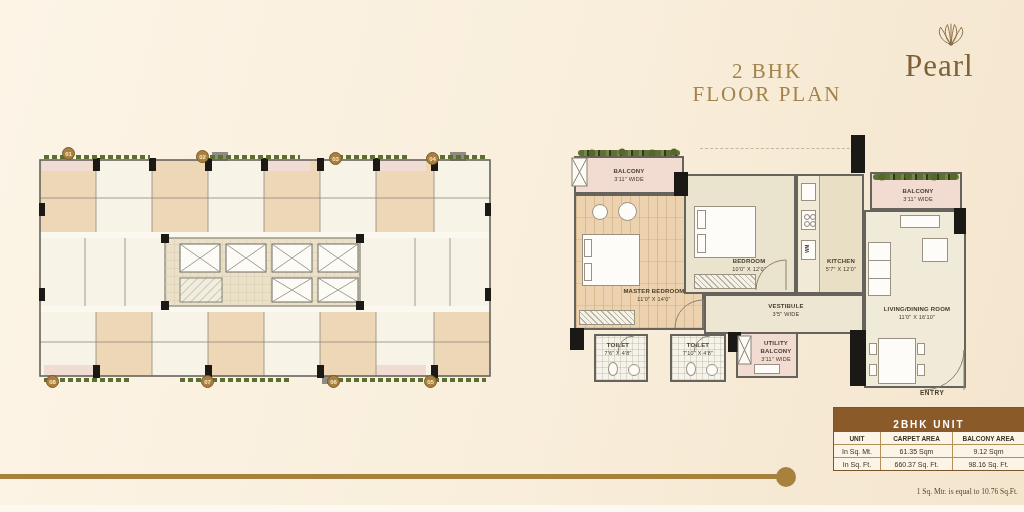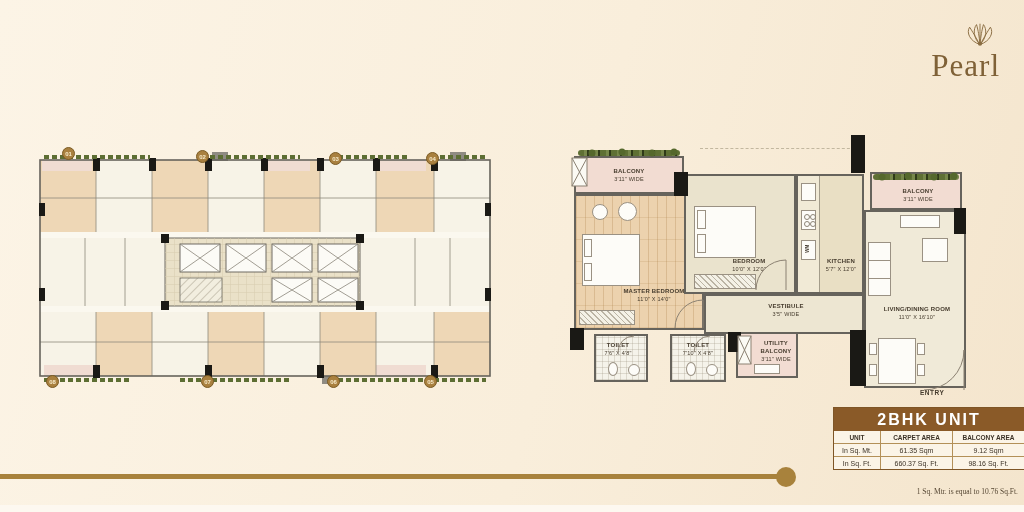--- a/index.html
+++ b/index.html
@@ -8,21 +8,21 @@
     font-family:"Liberation Sans",sans-serif}
   .abs{position:absolute}
 
   
   #main-title{left:27px;top:27px;font-family:"Liberation Serif",serif;font-size:20px;
     letter-spacing:2px;color:#b2915a;font-weight:600}
   #main-subtitle{left:48px;top:57px;font-family:"Liberation Serif",serif;font-size:12.5px;color:#352f27}
   #main-subtitle sup{font-size:8px}
   #bhk-title{left:672px;top:60px;width:190px;text-align:center;font-family:"Liberation Serif",serif;
     font-size:21px;letter-spacing:2px;color:#a3834c;line-height:1.08}
-  #brand{left:905px;top:22px;width:95px;text-align:right}
+  #brand{left:905px;top:22px;width:95px;text-align:left}
   #brand .brand-name{font-family:"Liberation Serif",serif;font-size:31px;color:#7f6137;letter-spacing:1px;line-height:1}
 
   
   #typical-plan{left:30px;top:148px;width:470px;height:240px}
   .unit-dot{position:absolute;width:13px;height:13px;border-radius:50%;background:#a9803f;
     border:1px solid #7b5b24;color:#f8ebcb;font:700 6px/13px "Liberation Sans",sans-serif;
     text-align:center;box-sizing:border-box}
 
   
   #bhk-plan{left:570px;top:146px;width:402px;height:252px}
@@ -41,42 +41,46 @@
   .floor-beige{background:#eae3cd}.floor-kitchen{background:#e9dfc4}
   .floor-living{background:#f0ead8}.floor-pink{background:#f2dcd2}
   .floor-toilet{background:repeating-linear-gradient(0deg,rgba(150,140,120,.25) 0 1px,transparent 1px 6px),
     repeating-linear-gradient(90deg,rgba(150,140,120,.25) 0 1px,transparent 1px 6px),#f5f3ea}
   .floor-vest{background:#ede6d2}
   #wm-box span{display:block;transform:rotate(-90deg) translate(-3px,0);font:700 4.5px/1 "Liberation Sans",sans-serif;color:#4a4238}
   #entry-label{left:920px;top:390px;font:700 6.5px/1 "Liberation Sans",sans-serif;color:#453b2d;letter-spacing:.5px}
 
   
   #area-table{left:833px;top:407px;width:190px;border:1px solid #7e5526;background:#fbf4e7}
-  .t-title{background:#8a5a28;color:#fff;text-align:center;font-size:16px;font-weight:700;
-    letter-spacing:2px;padding:3px 0 2px}
+  .t-title{background:#8a5a28;color:#fff;text-align:center;font-size:10px;font-weight:700;
+    letter-spacing:2px;padding:11px 0 2px}
   .t-row{display:grid;grid-template-columns:46px 72px 72px}
   .t-cell{border-top:1px solid #b39058;border-left:1px solid #b39058;text-align:center;
     color:#3c3226;padding:3px 0 2px}
   .t-cell:first-child{border-left:none}
   .t-head .t-cell{font-size:6.5px;font-weight:700;border-top:none}
   .t-data .t-cell{font-size:7px}
 
   
   #gold-line{left:0;top:474px;width:788px;height:5px;background:#a8823c}
   #gold-dot{left:776px;top:467px;width:20px;height:20px;border-radius:50%;background:#a8823c}
   #footnote{left:838px;top:487px;width:180px;text-align:right;font-family:"Liberation Serif",serif;
     font-size:7.5px;color:#564733;white-space:nowrap}
   #bottom-strip{left:0;top:505px;width:1024px;height:7px;background:#fdf8f0}
 </style>
 </head>
 <body>
 
 <div id="canvas">
 
 
+  <div class="abs" id="bhk-title">
+    <div>2 BHK</div>
+    <div>FLOOR PLAN</div>
+  </div>
 
   <div class="abs" id="brand">
     <svg width="40" height="26" viewBox="0 0 40 30" style="margin:0 0 -2px 26px">
       <g stroke="#8a6d42" fill="none" stroke-width="1.1">
         <path d="M20 26 C8 22 4 12 8 6 C12 12 14 16 20 26"></path>
         <path d="M20 26 C12 18 12 8 16 3 C18 10 19 16 20 26"></path>
         <path d="M20 26 C20 14 20 6 20 2"></path>
         <path d="M20 26 C28 18 28 8 24 3 C22 10 21 16 20 26"></path>
         <path d="M20 26 C32 22 36 12 32 6 C28 12 26 16 20 26"></path>
       </g>

